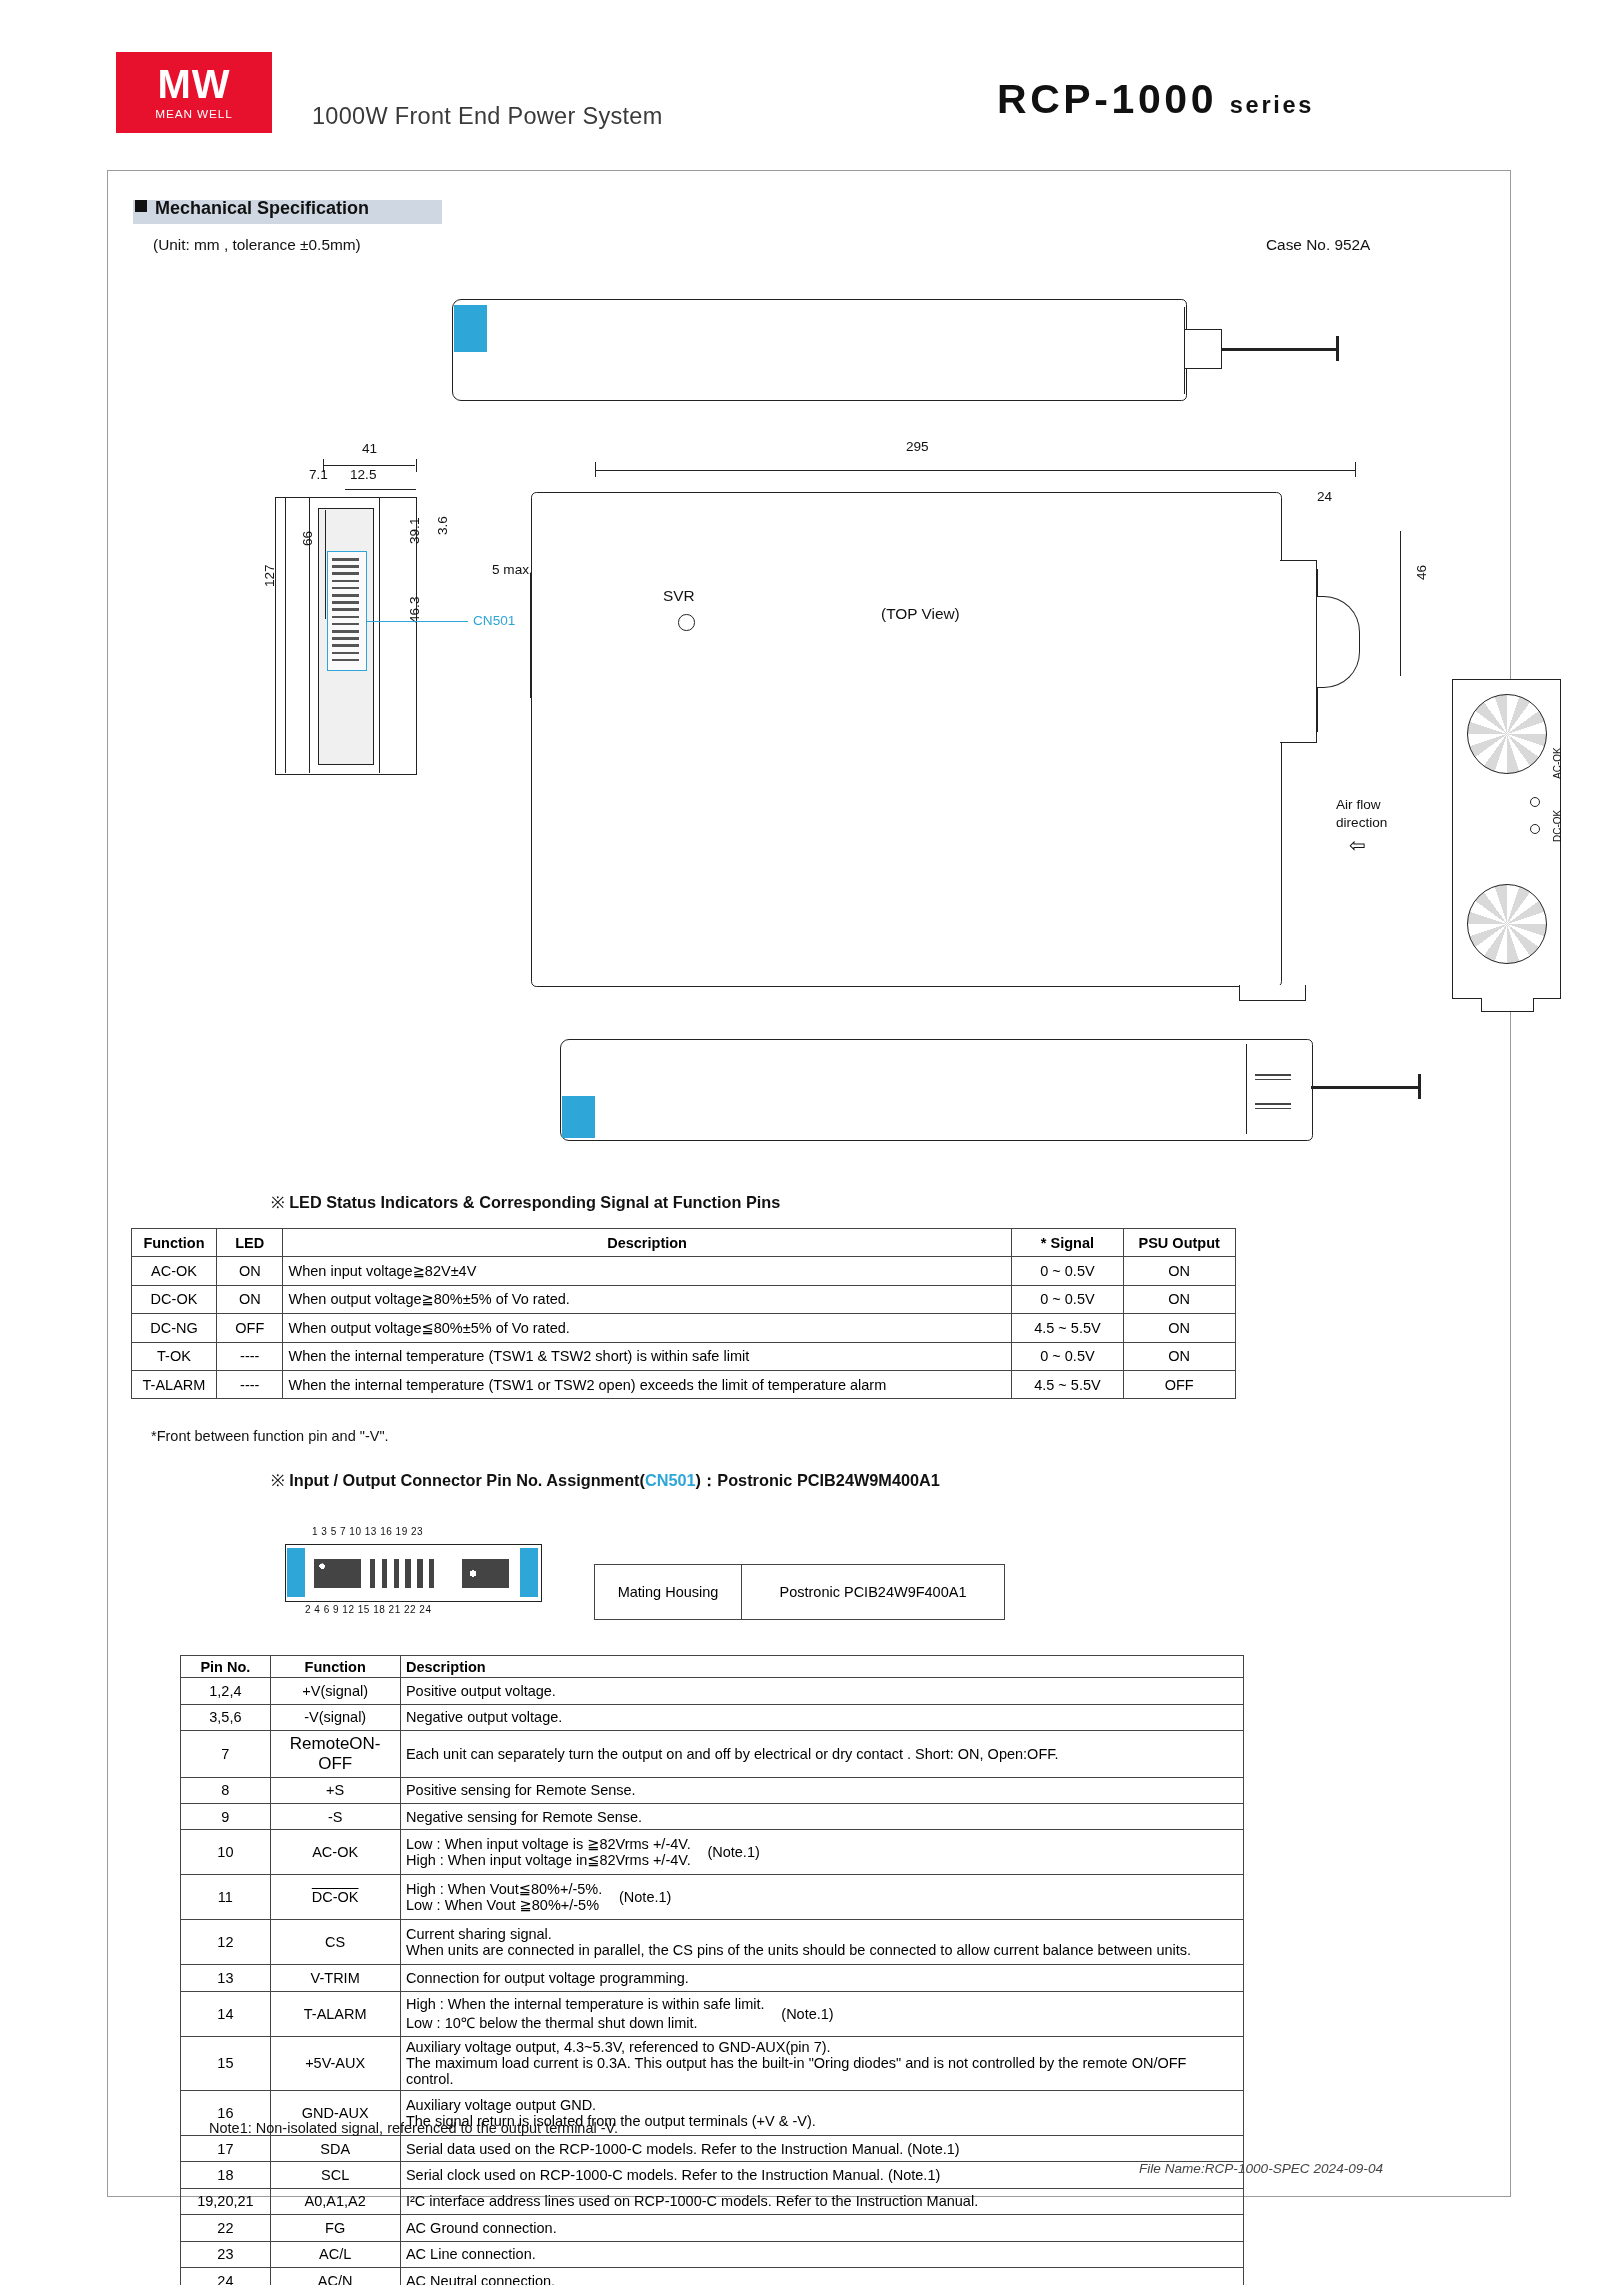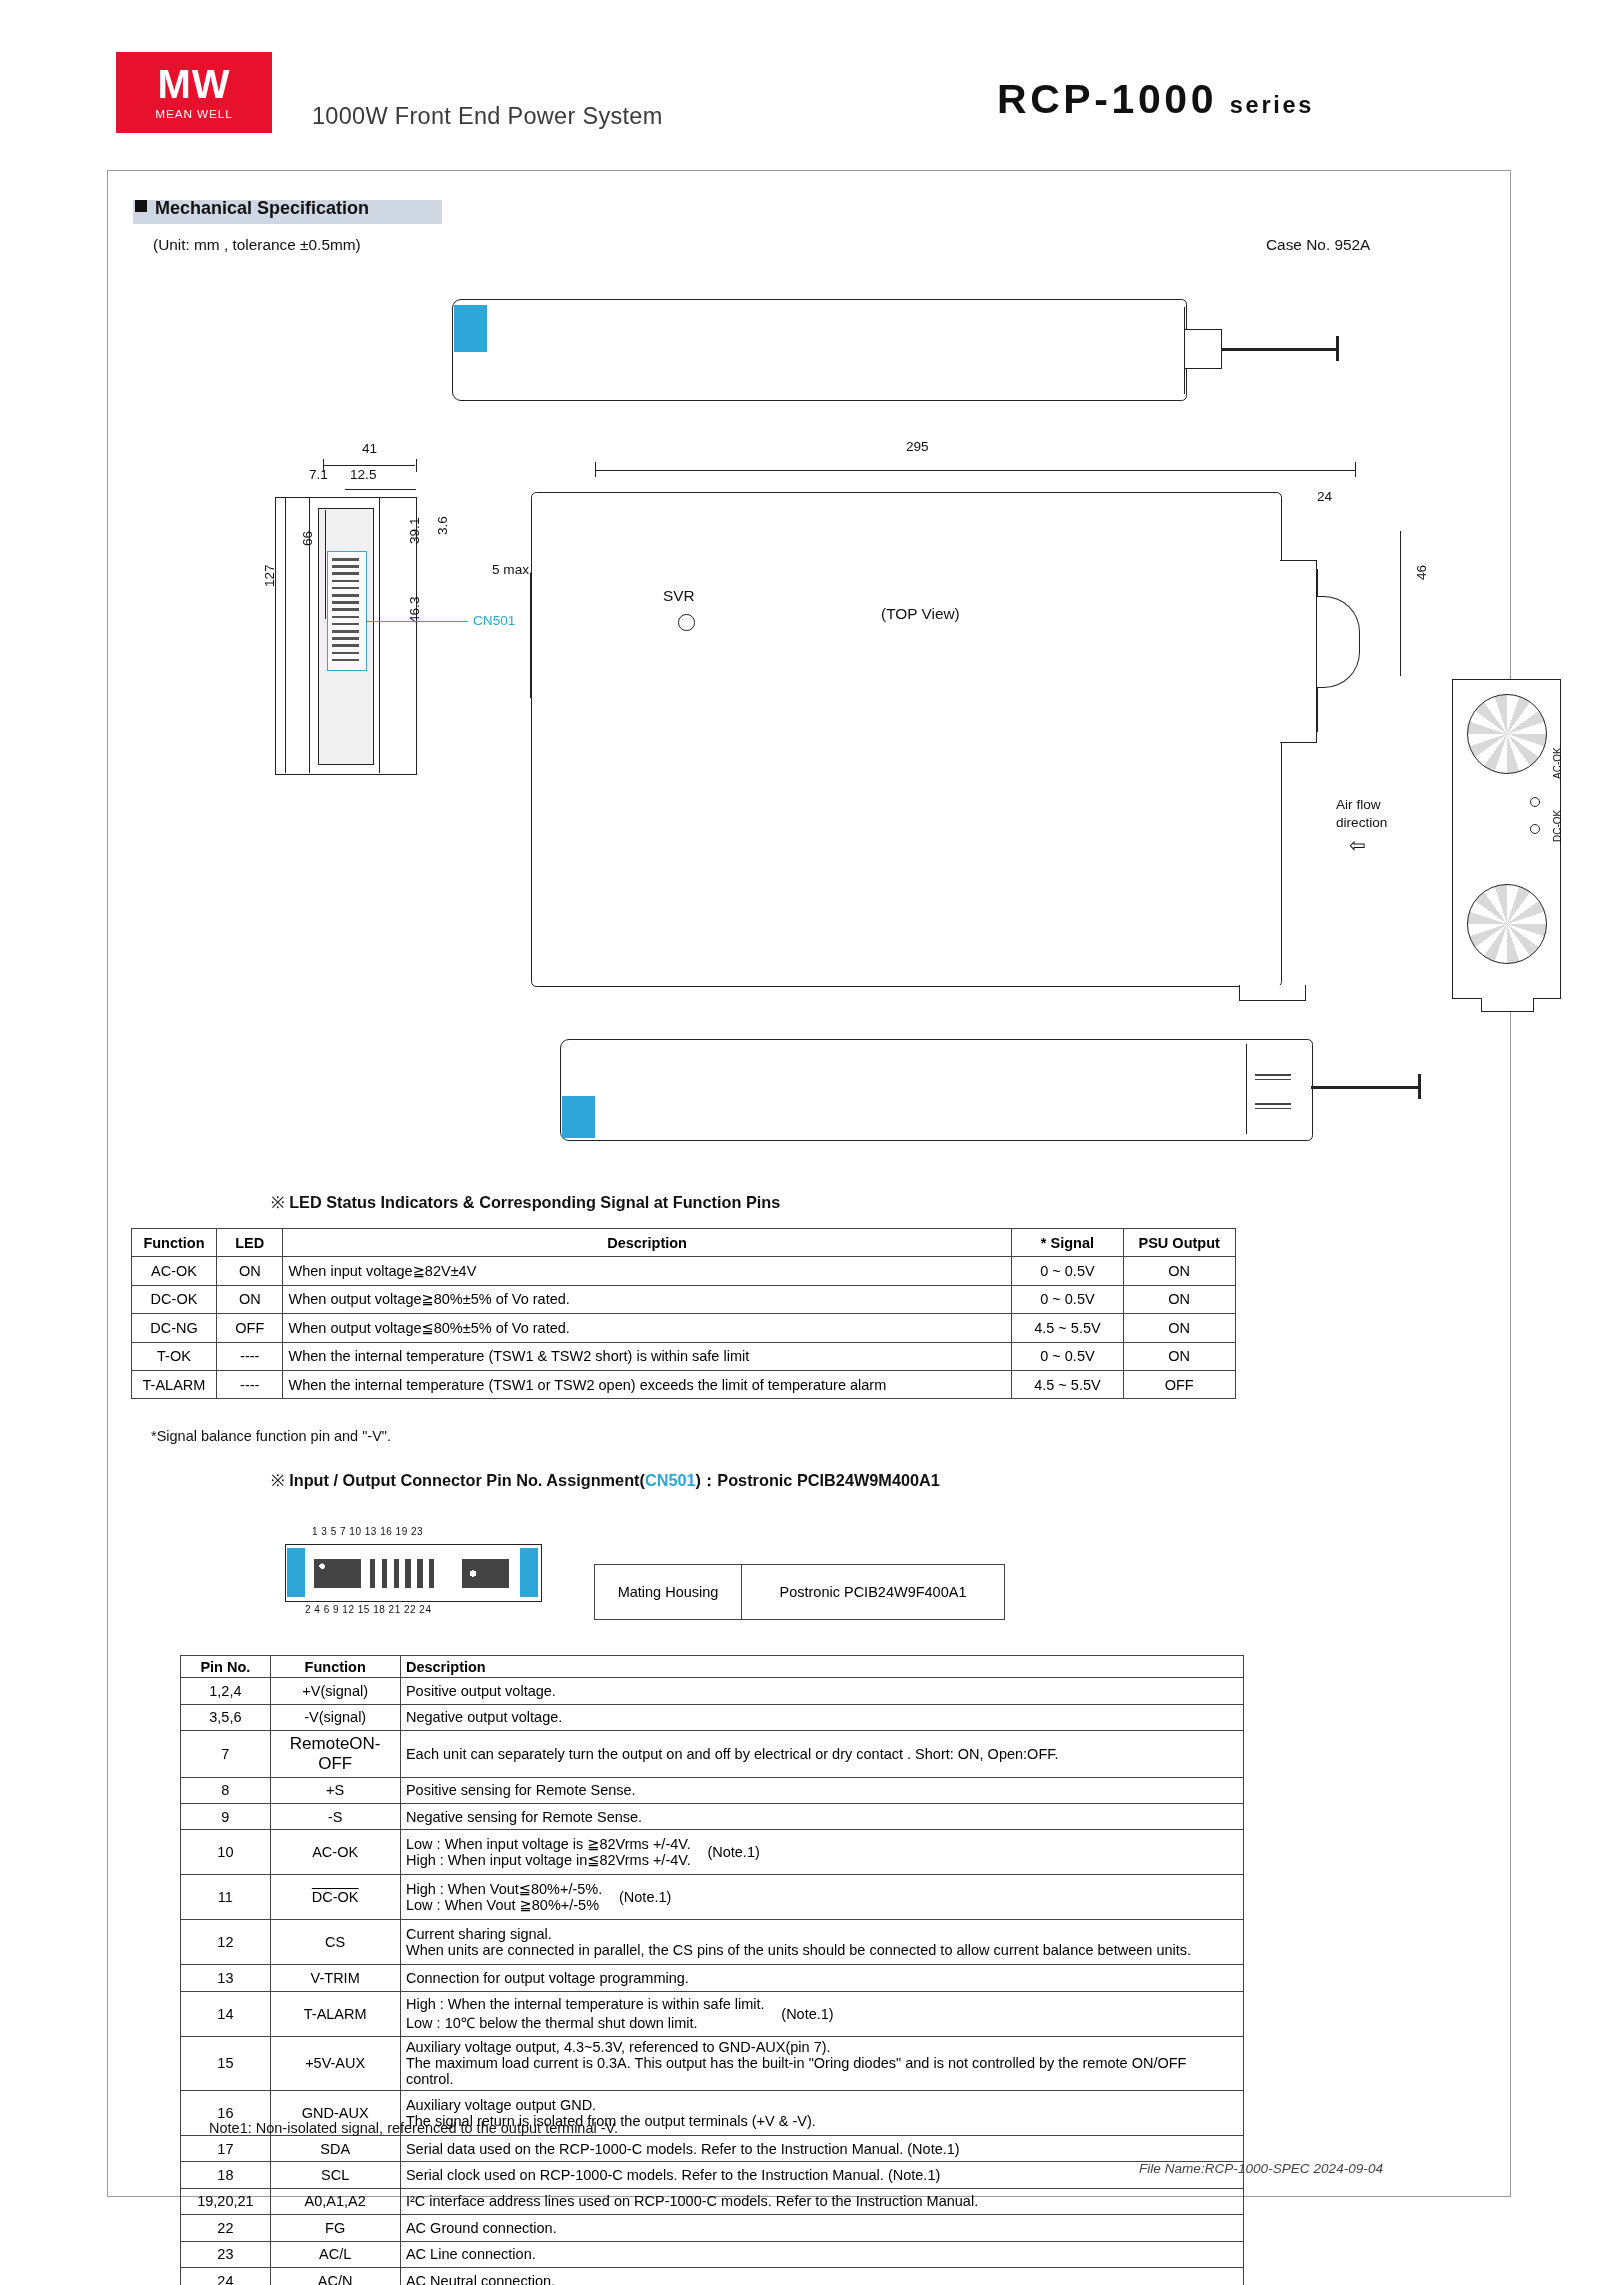--- a/index.html
+++ b/index.html
@@ -217,21 +217,21 @@
         <tr>
           <td class="c">T-ALARM</td>
           <td class="c">----</td>
           <td class="l">When the internal temperature (TSW1 or TSW2 open) exceeds the limit of temperature alarm</td>
           <td class="c">4.5 ~ 5.5V</td>
           <td class="c">OFF</td>
         </tr>
       </tbody>
     </table>
 
-    <div class="note" style="left:43px;top:1257px;font-size:14.5px;">*Signal balance function pin and "-V".</div>
+    <div class="note" style="left:43px;top:1257px;font-size:14.5px;">*Front between function pin and "-V".</div>
 
     <div class="sec-title" style="left:163px;top:1298px;font-size:16.3px;">
       <span style="font-weight:normal;">※</span>
       <span>Input / Output Connector Pin No. Assignment(</span><span style="color:#2ea6d8;">CN501</span><span>)：Postronic PCIB24W9M400A1</span>
     </div>
 
     <div style="position:absolute;left:177px;top:1366px;width:255px;height:69px;">
       <div class="box-out" style="left:0;top:7.2px;width:255px;height:56px;"></div>
       <div class="cyan" style="left:1.8px;top:11px;width:18px;height:49px;"></div>
       <div class="cyan" style="left:235px;top:11px;width:18px;height:49px;"></div>

